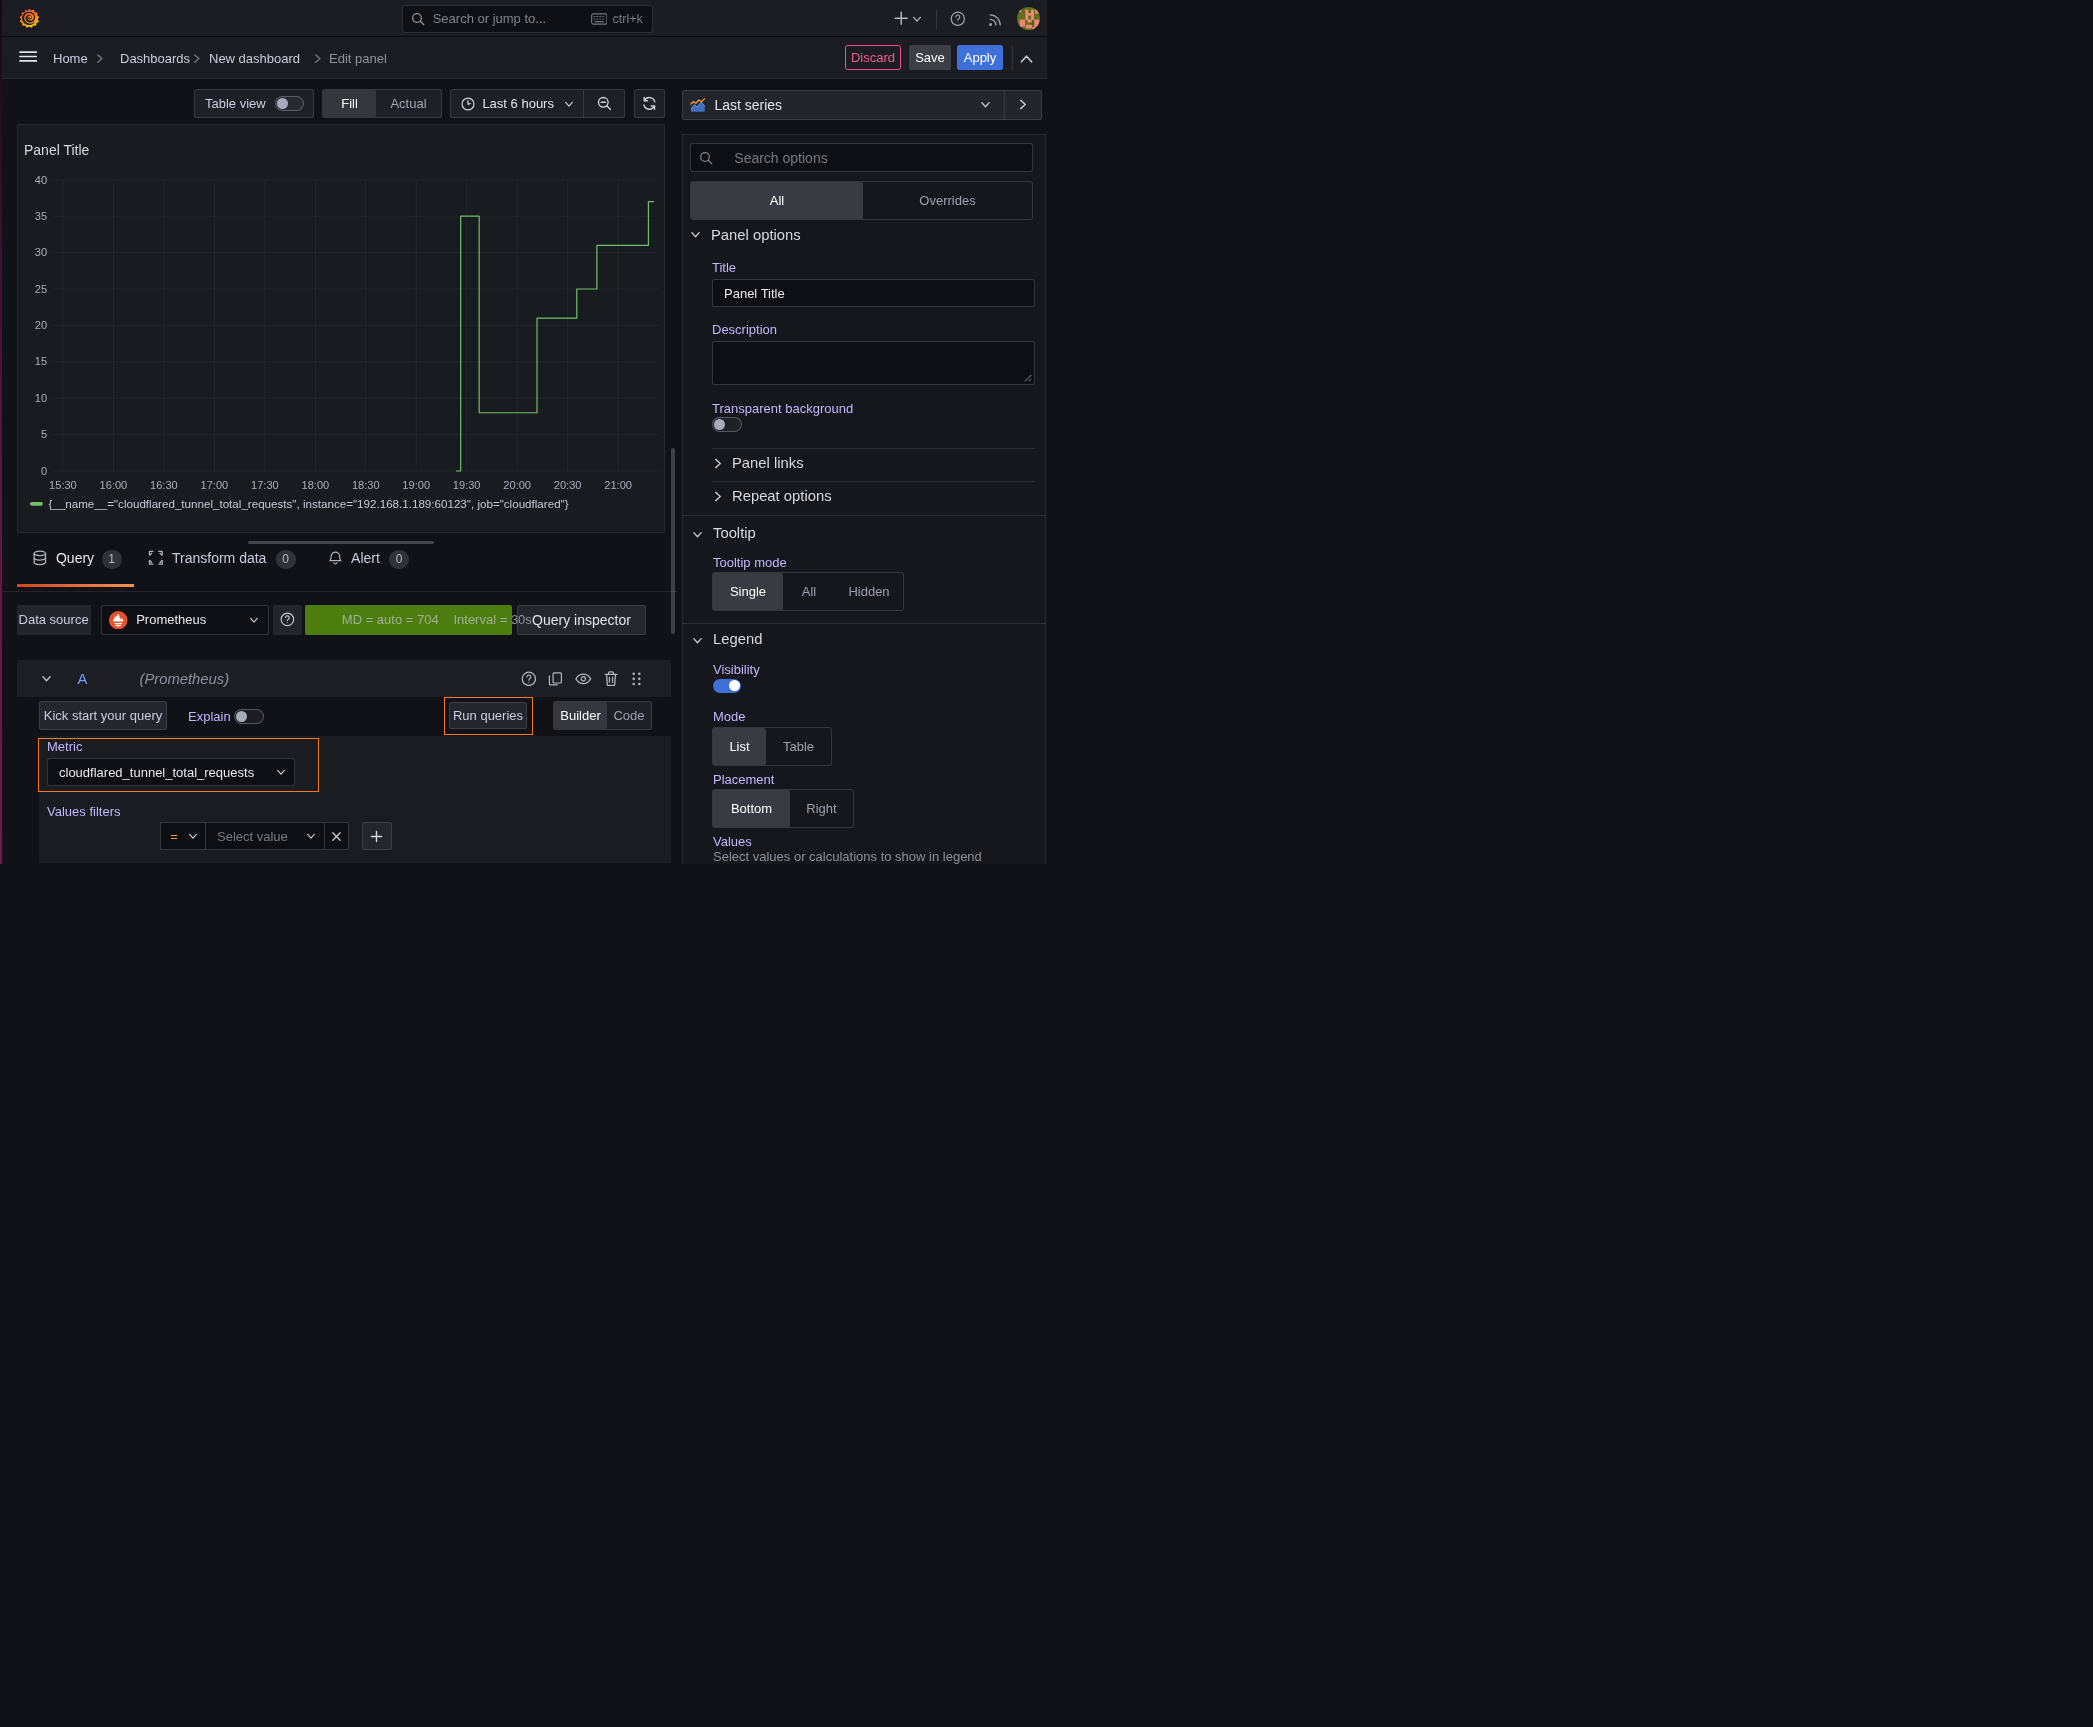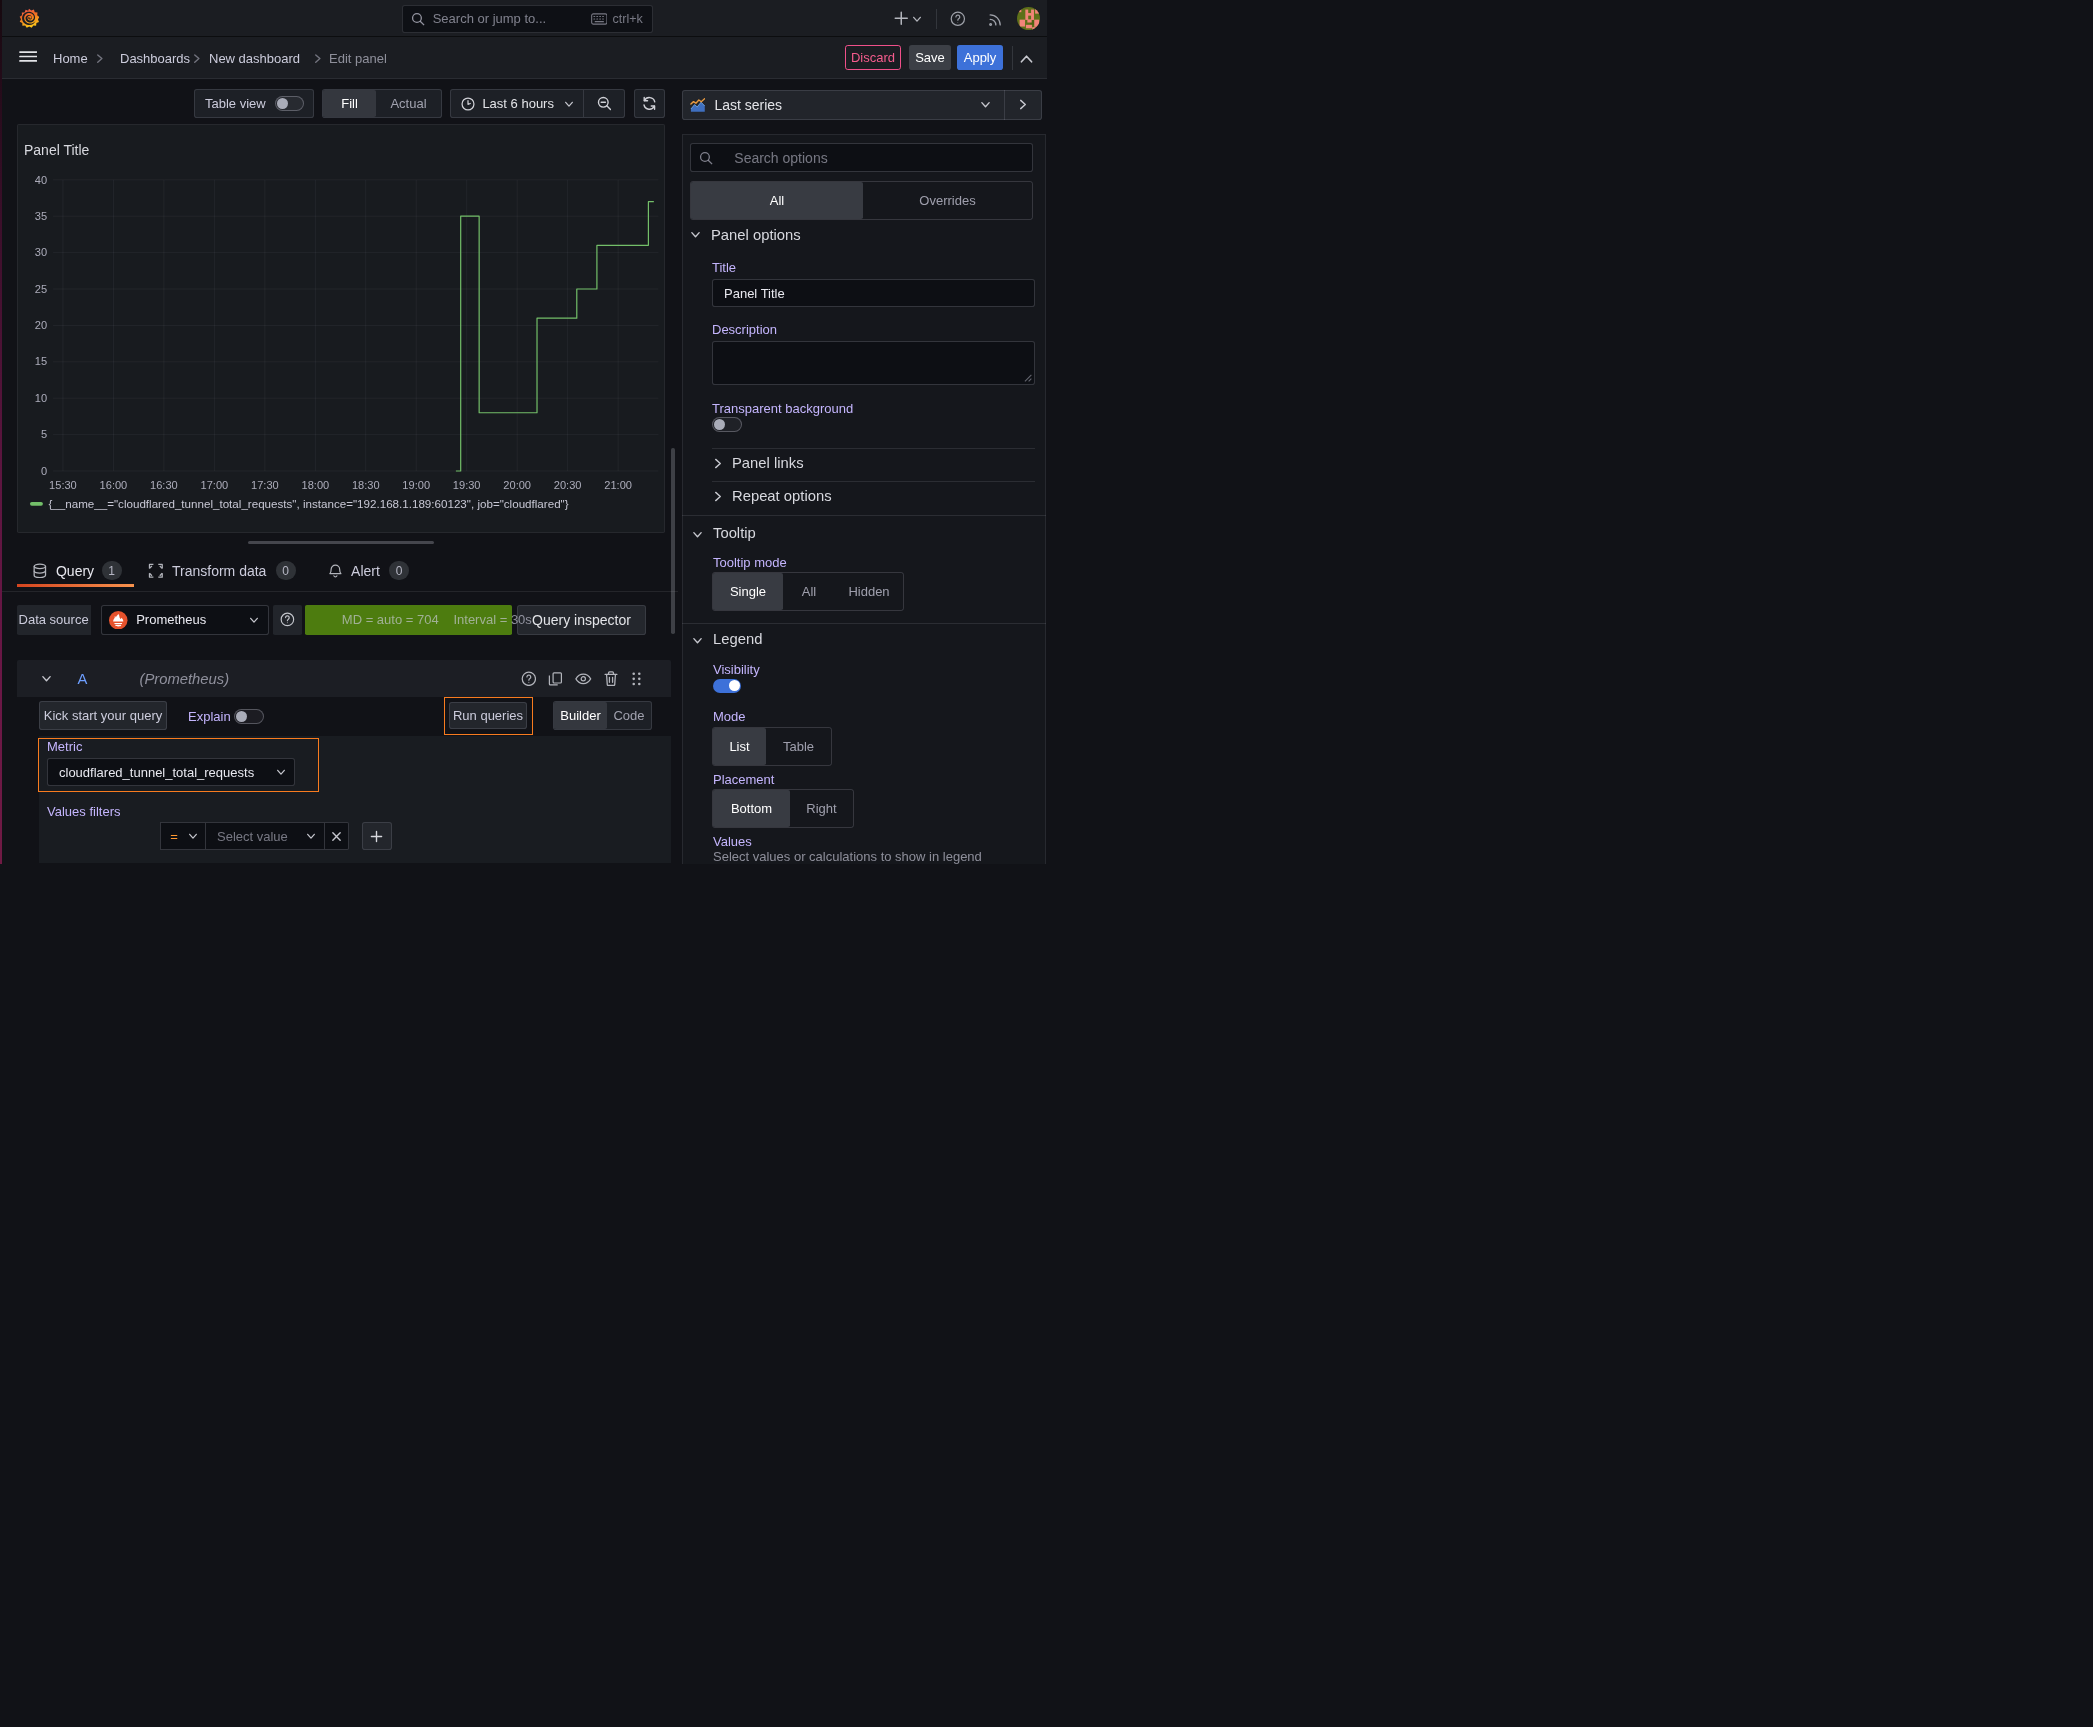--- a/index.html
+++ b/index.html
@@ -34,21 +34,21 @@
   display:flex; align-items:center; font-size:13px; color:#ccccdc; }
 
 .panel { left:16.6px; top:124px; width:648px; height:409px; background:#181b1f;
   border:0.9px solid rgba(204,204,220,0.08); border-radius:1.8px; }
 .ptitle { left:24px; top:142px; font-size:14px; font-weight:500; color:#d8d9df; }
 .draghandle { left:248px; top:541px; width:186px; height:2.8px; border-radius:1.8px;
   background:rgba(204,204,220,0.28); }
 .scrollthumb { left:671px; top:448px; width:3.7px; height:186px; border-radius:1.8px; background:#3e4046; }
 
 .tabrow { left:1.8px; top:550px; width:676px; height:42px; border-bottom:0.9px solid rgba(204,204,220,0.10); }
-.tab { position:absolute; top:0; height:41px; display:flex; align-items:center; font-size:14px; }
+.tab { position:absolute; top:0; height:41px; display:flex; align-items:flex-start; font-size:14px; }
 .badge { background:#2f3237; border-radius:9.2px; height:18.5px; min-width:20px; padding:0 6.5px;
   display:flex; align-items:center; justify-content:center; font-size:12px; color:rgba(204,204,220,0.85); }
 .tabline { left:16.6px; top:584px; width:117px; height:2.8px;
   background:linear-gradient(90deg,#d5451f,#f8934e); }
 
 .inp { background:#0d0f14; border:0.9px solid rgba(204,204,220,0.20); border-radius:2.8px;
   display:flex; align-items:center; font-size:13px; color:#d8d9df; }
 .lbl { font-size:13px; color:#c4b5fd; }
 .dim { color:rgba(204,204,220,0.65); }
 .dim2 { color:rgba(204,204,220,0.55); }

